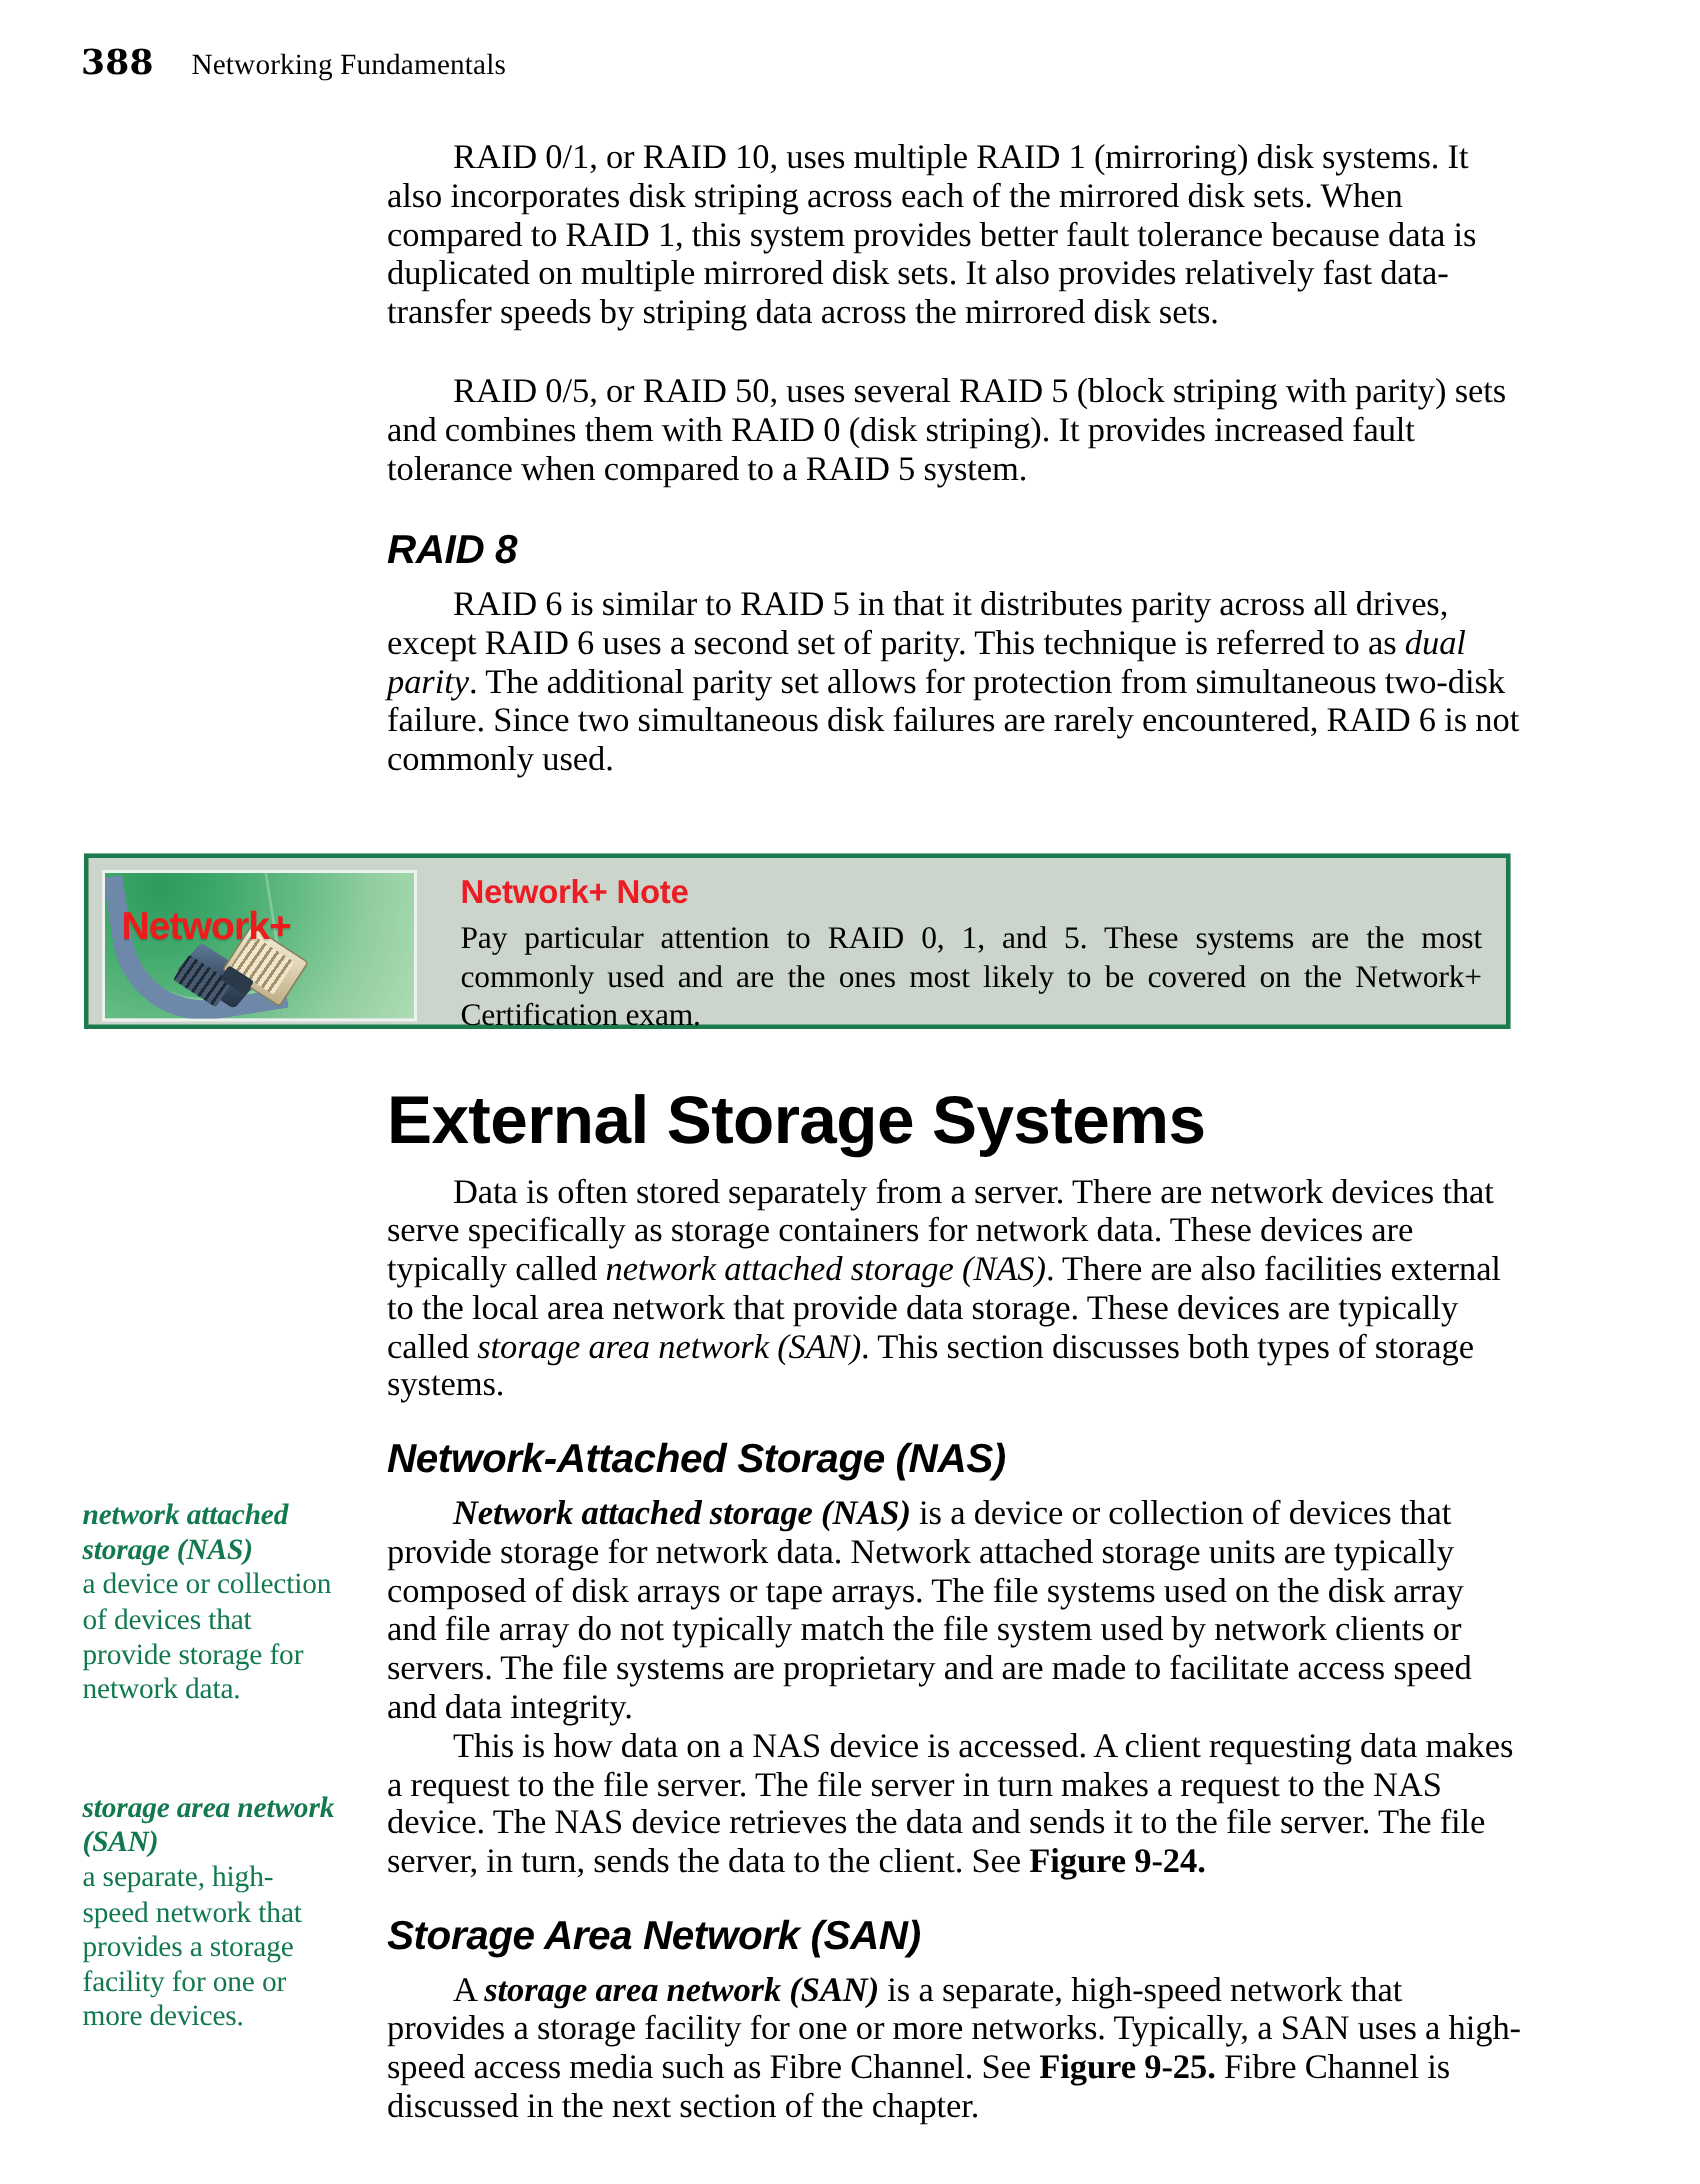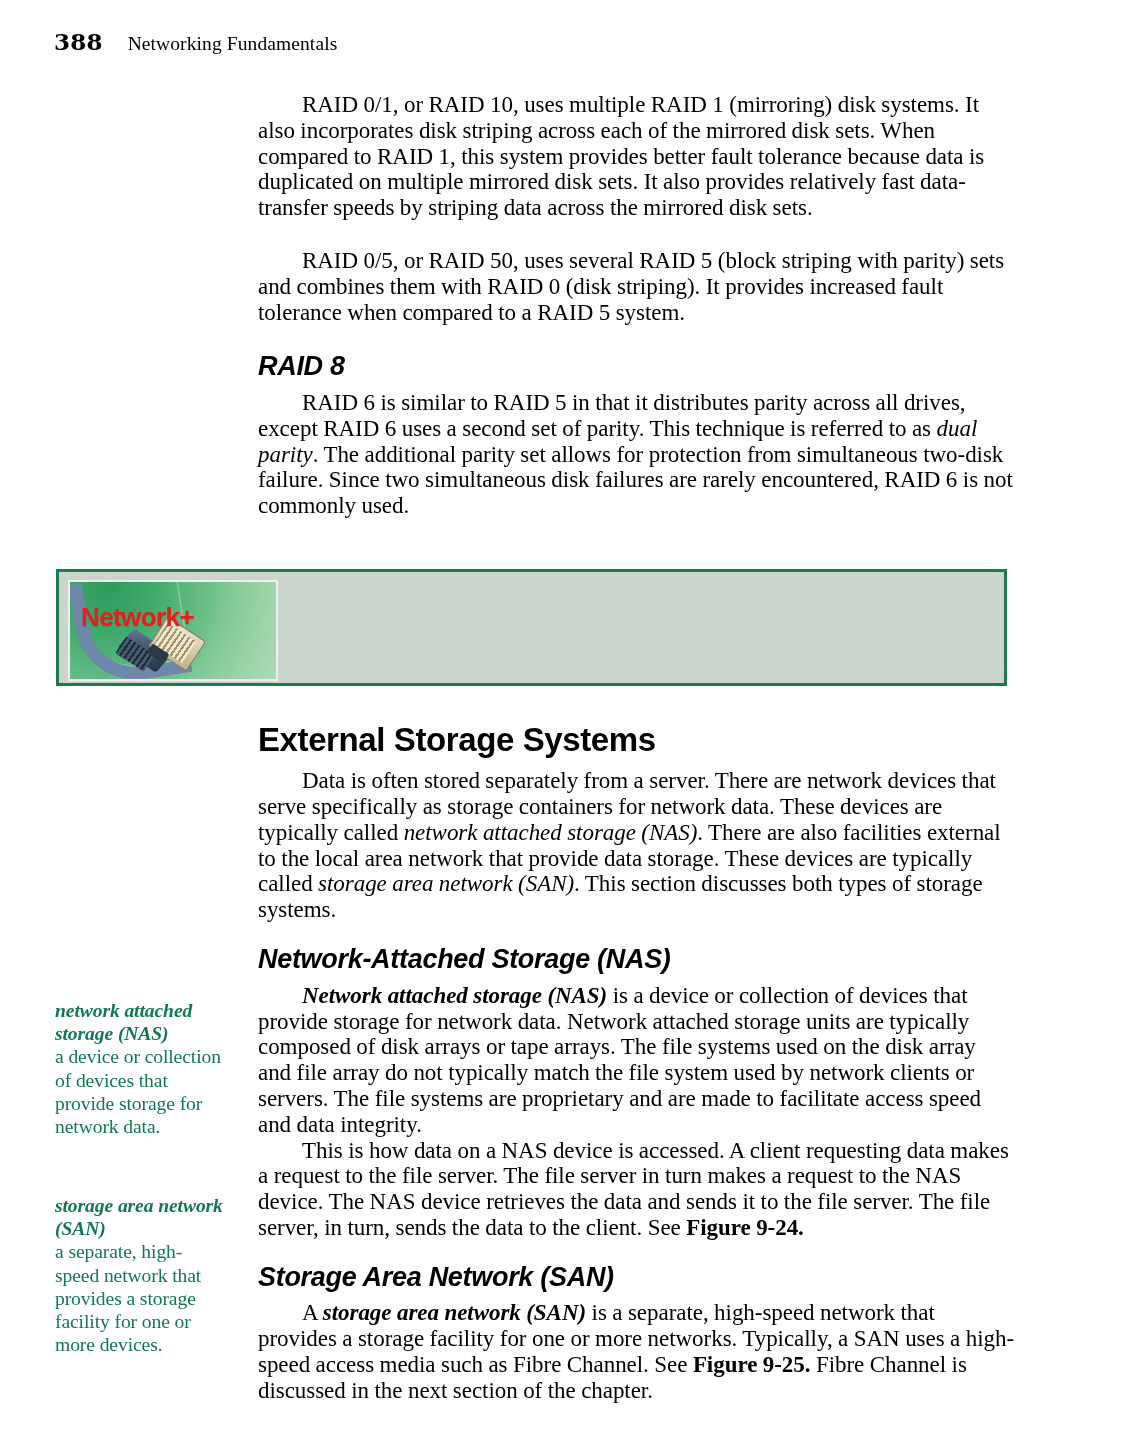--- a/index.html
+++ b/index.html
@@ -52,21 +52,21 @@
     font-style: italic;
     font-size: 27px;
     letter-spacing: -0.3px;
     margin: 0 0 8px 0;
     line-height: 1.1;
   }
   h1.main-head {
     font-family: "Liberation Sans", sans-serif;
     font-weight: bold;
     font-style: normal;
-    font-size: 33px;
+    font-size: 45px;
     letter-spacing: -0.4px;
     margin: 0 0 10px 0;
     line-height: 1.1;
   }
 
   p.body {
     font-family: "Liberation Serif", serif;
     font-size: 23px;
     line-height: 25.8px;
     margin: 0;
@@ -252,20 +252,24 @@
   <div class="note-image">
     <div class="cable"></div>
     <div class="cable-sheath"></div>
     <div class="cable-ridges"></div>
     <div class="connector"></div>
     <div class="connector-pins"></div>
     <div class="connector-tab"></div>
     <div class="netplus-word">Network+</div>
   </div>
 
+  <div class="note-text">
+    <div class="note-head">Network+ Note</div>
+    <p class="note-body">Pay particular attention to RAID 0, 1, and 5. These systems are the most commonly used and are the ones most likely to be covered on the Network+ Certification exam.</p>
+  </div>
 
 </div>
 
 <div class="content" style="top: 722px;">
 
   <h1 class="main-head">External Storage Systems</h1>
   <p class="body gap-small"><span>Data is often stored separately from a server. There are network devices that serve specifically as storage containers for network data. These devices are typically called </span><i class="term">network attached storage (NAS)</i><span>. There are also facilities external to the local area network that provide data storage. These devices are typically called </span><i class="term">storage area network (SAN)</i><span>. This section discusses both types of storage systems.</span></p>
 
   <h2 class="sub-head">Network-Attached Storage (NAS)</h2>
   <p class="body"><span class="bolditalic">Network attached storage (NAS)</span><span> is a device or collection of devices that provide storage for network data. Network attached storage units are typically composed of disk arrays or tape arrays. The file systems used on the disk array and file array do not typically match the file system used by network clients or servers. The file systems are proprietary and are made to facilitate access speed and data integrity.</span></p>

